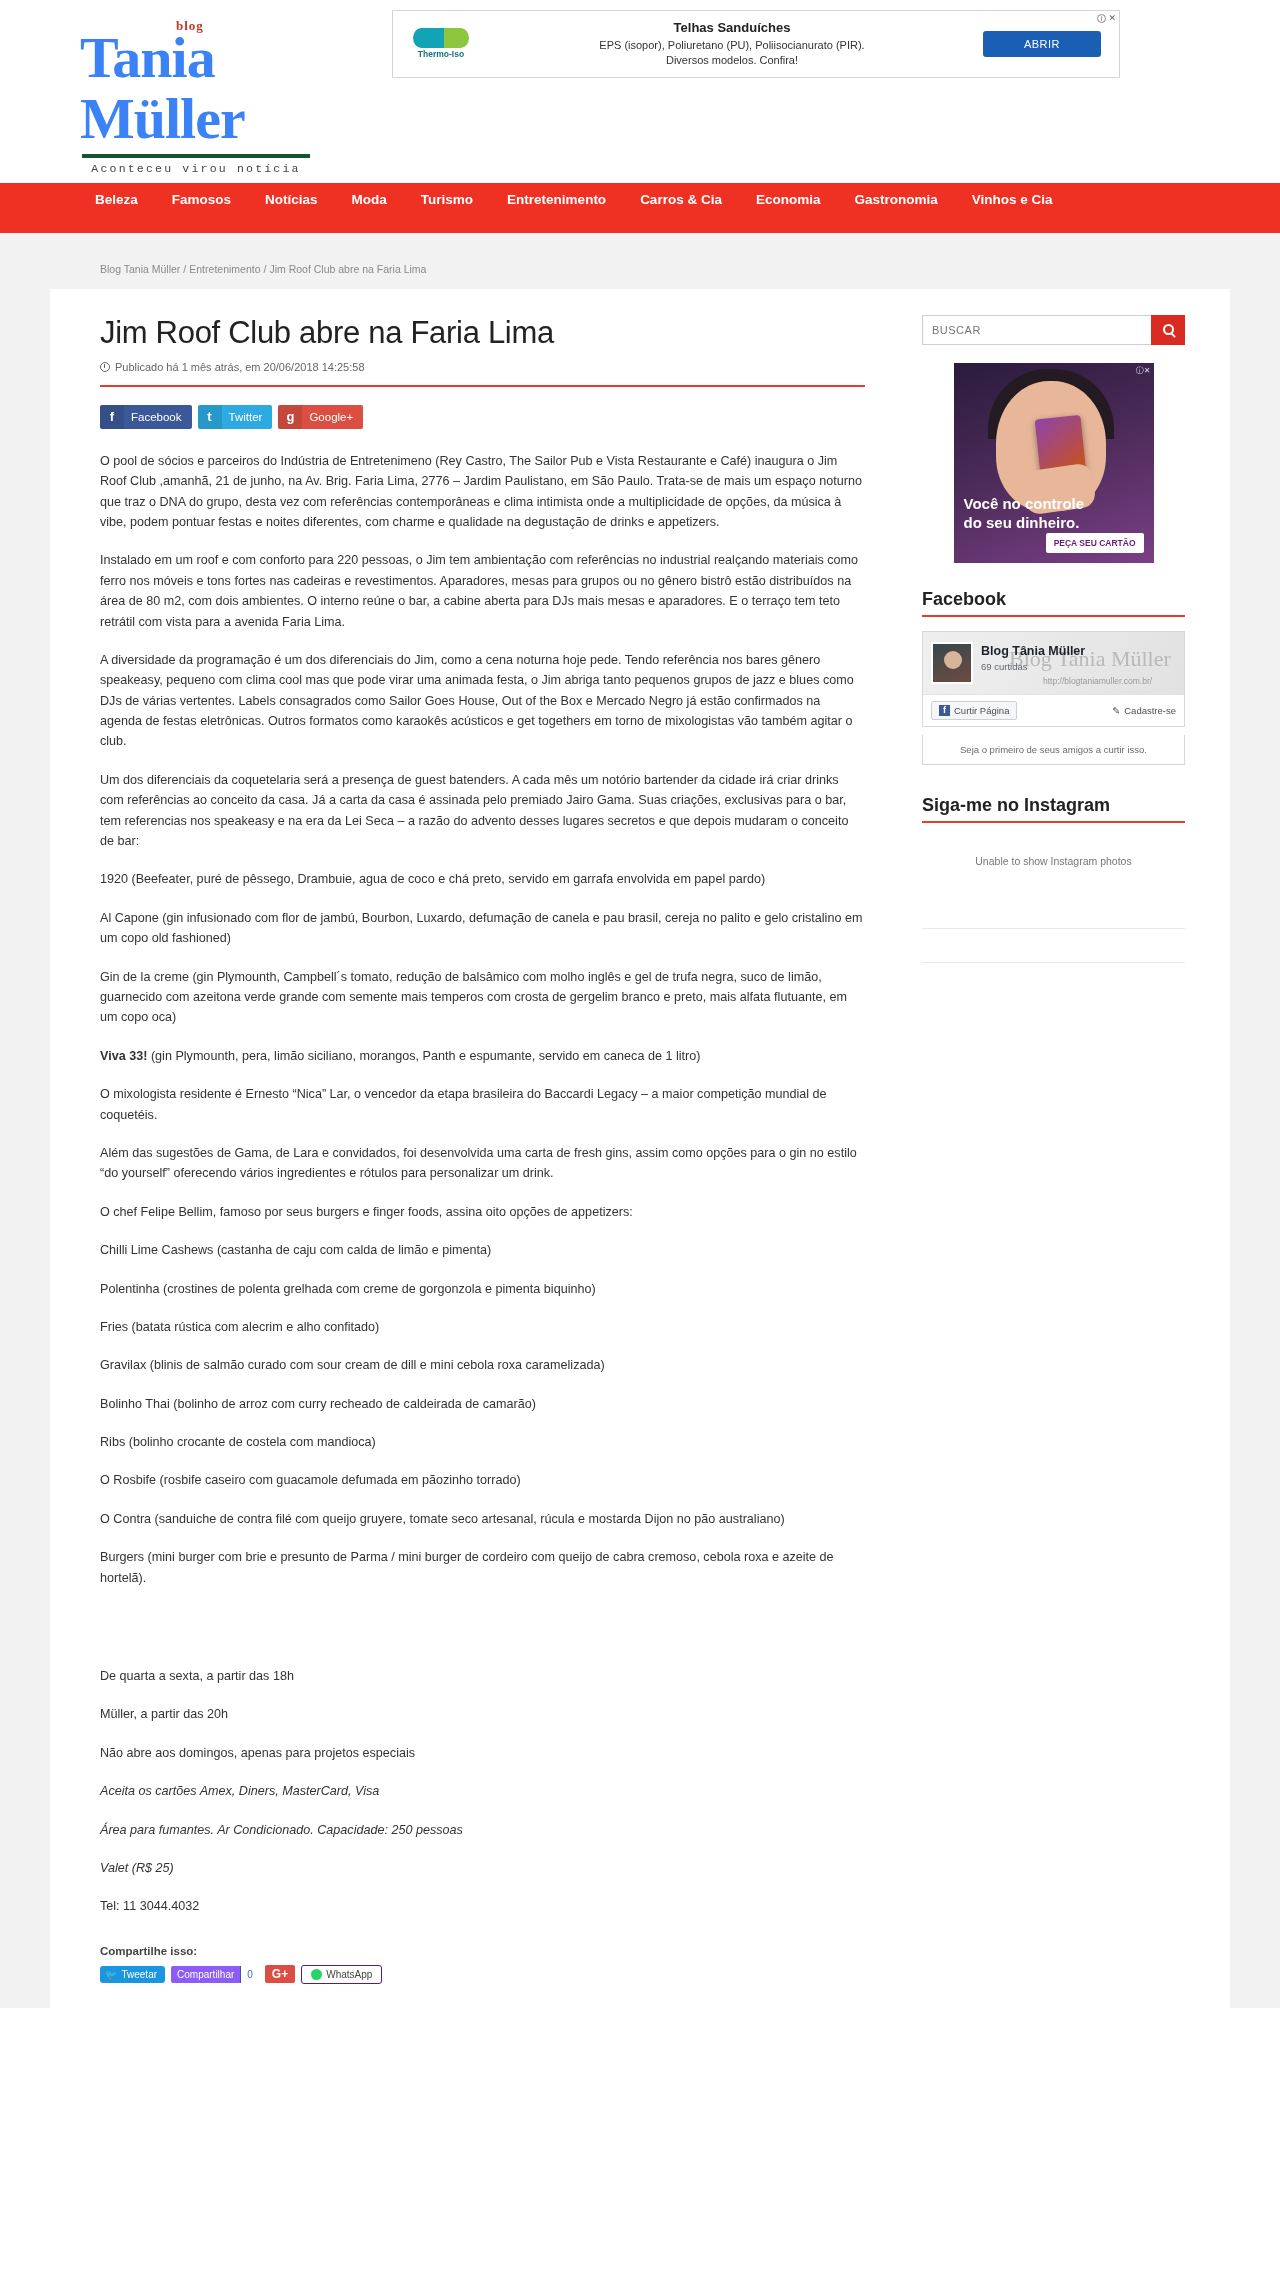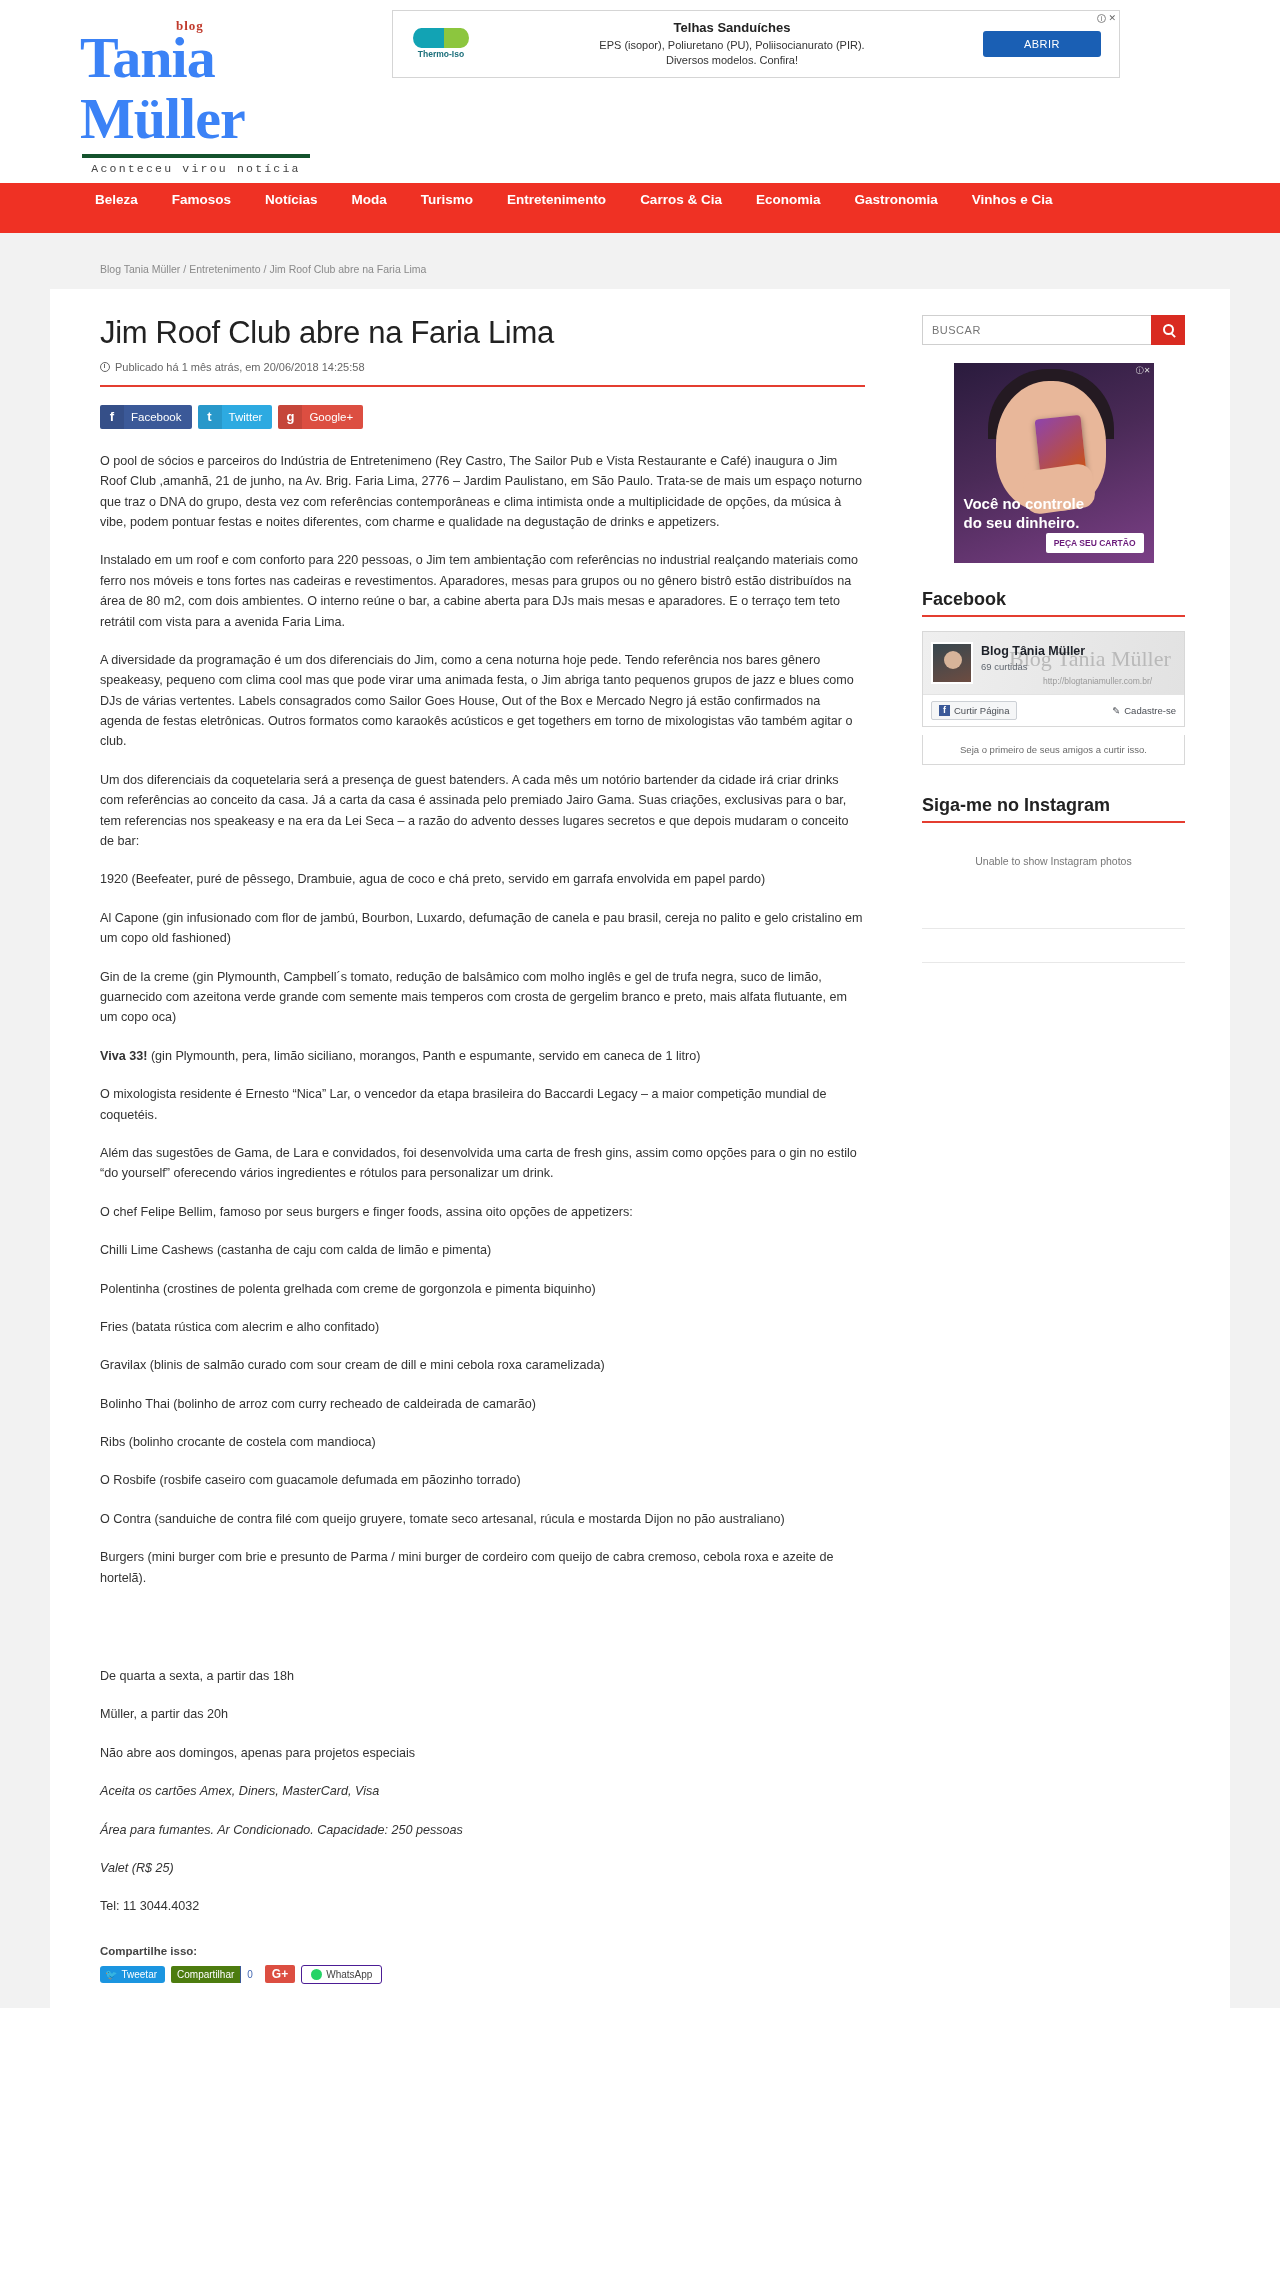--- a/index.html
+++ b/index.html
@@ -116,21 +116,21 @@
   p.italic { font-style: italic; }
   .spacer-block { height: 60px; }
 
   .share-this-label { font-size:11.5px; font-weight:bold; color:#444; margin: 28px 0 8px; }
   .share-widgets { display:flex; align-items:center; gap:6px; padding-bottom: 24px;}
   .w-tweet {
     background:#1b95e0; color:#fff; font-size:10px; border-radius:3px; padding:3px 8px 3px 5px;
     display:flex; align-items:center; gap:4px;
   }
   .w-fb {
-    background:#4d7c0f; color:#fff; font-size:10px; border-radius:2px; display:flex; align-items:center;
+    background:#8b5cf6; color:#fff; font-size:10px; border-radius:2px; display:flex; align-items:center;
   }
   .w-fb .lbl { padding:3px 6px; }
   .w-fb .cnt { background:#fff; color:#4267b2; padding:3px 6px; border-left:1px solid #3b5998;}
   .w-gp { background:#dc4e41; color:#fff; font-size:12px; border-radius:2px; padding:2px 7px; font-weight:bold;}
   .w-wa { background:#fff; border:1px solid #4c1d95; color:#444; font-size:10px; border-radius:3px; padding:3px 9px; display:flex; align-items:center; gap:4px;}
   .w-wa .dot { width:11px;height:11px;border-radius:50%;background:#25d366;display:inline-block;}
 
   
   .search-row { display:flex; height: 30px; margin-bottom: 18px; }
   .search-input {

